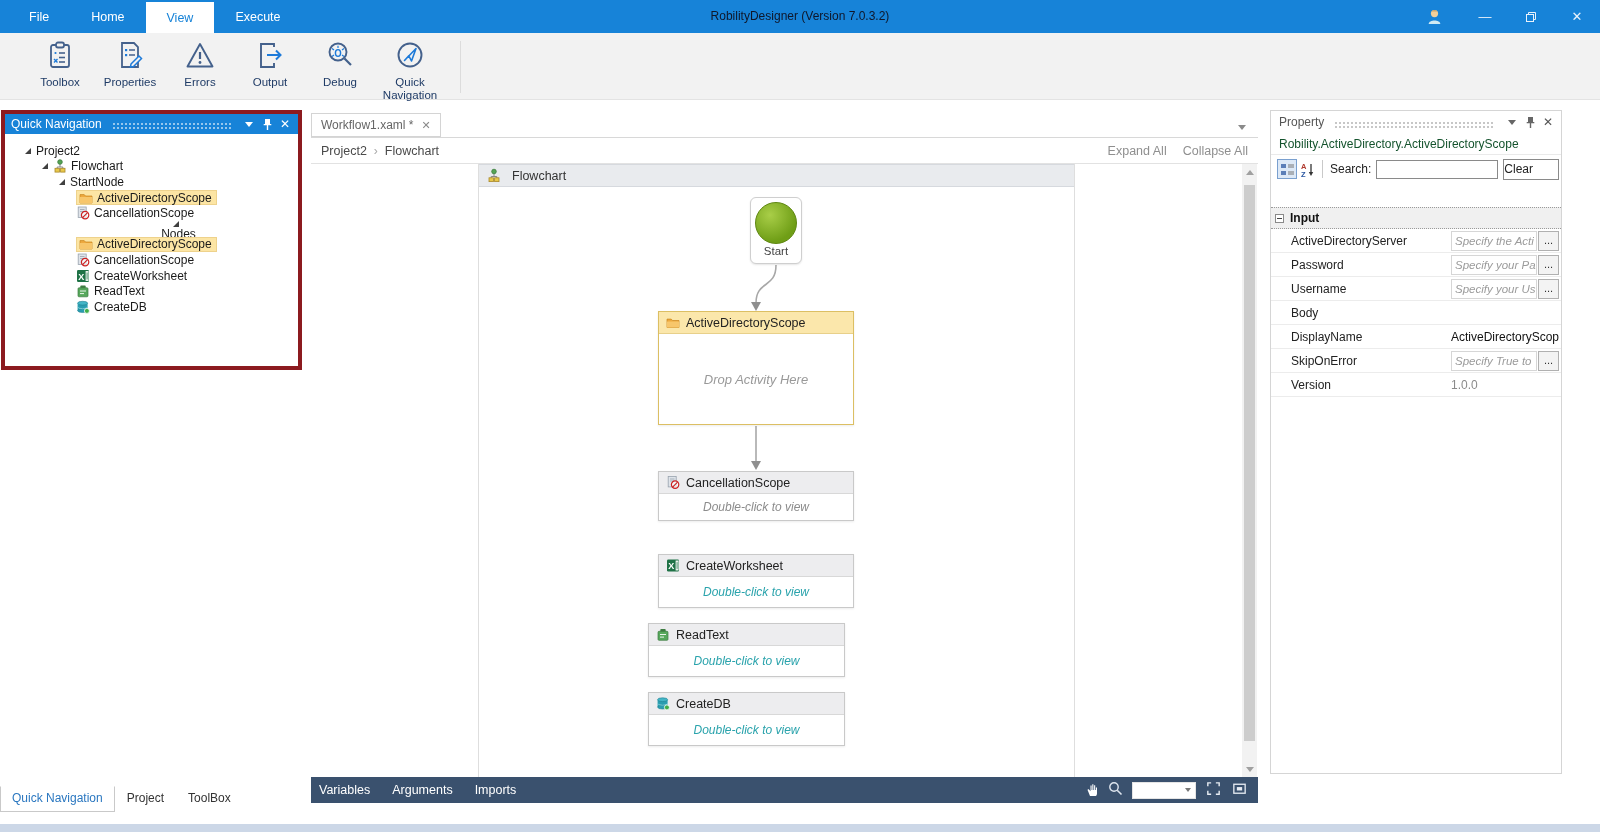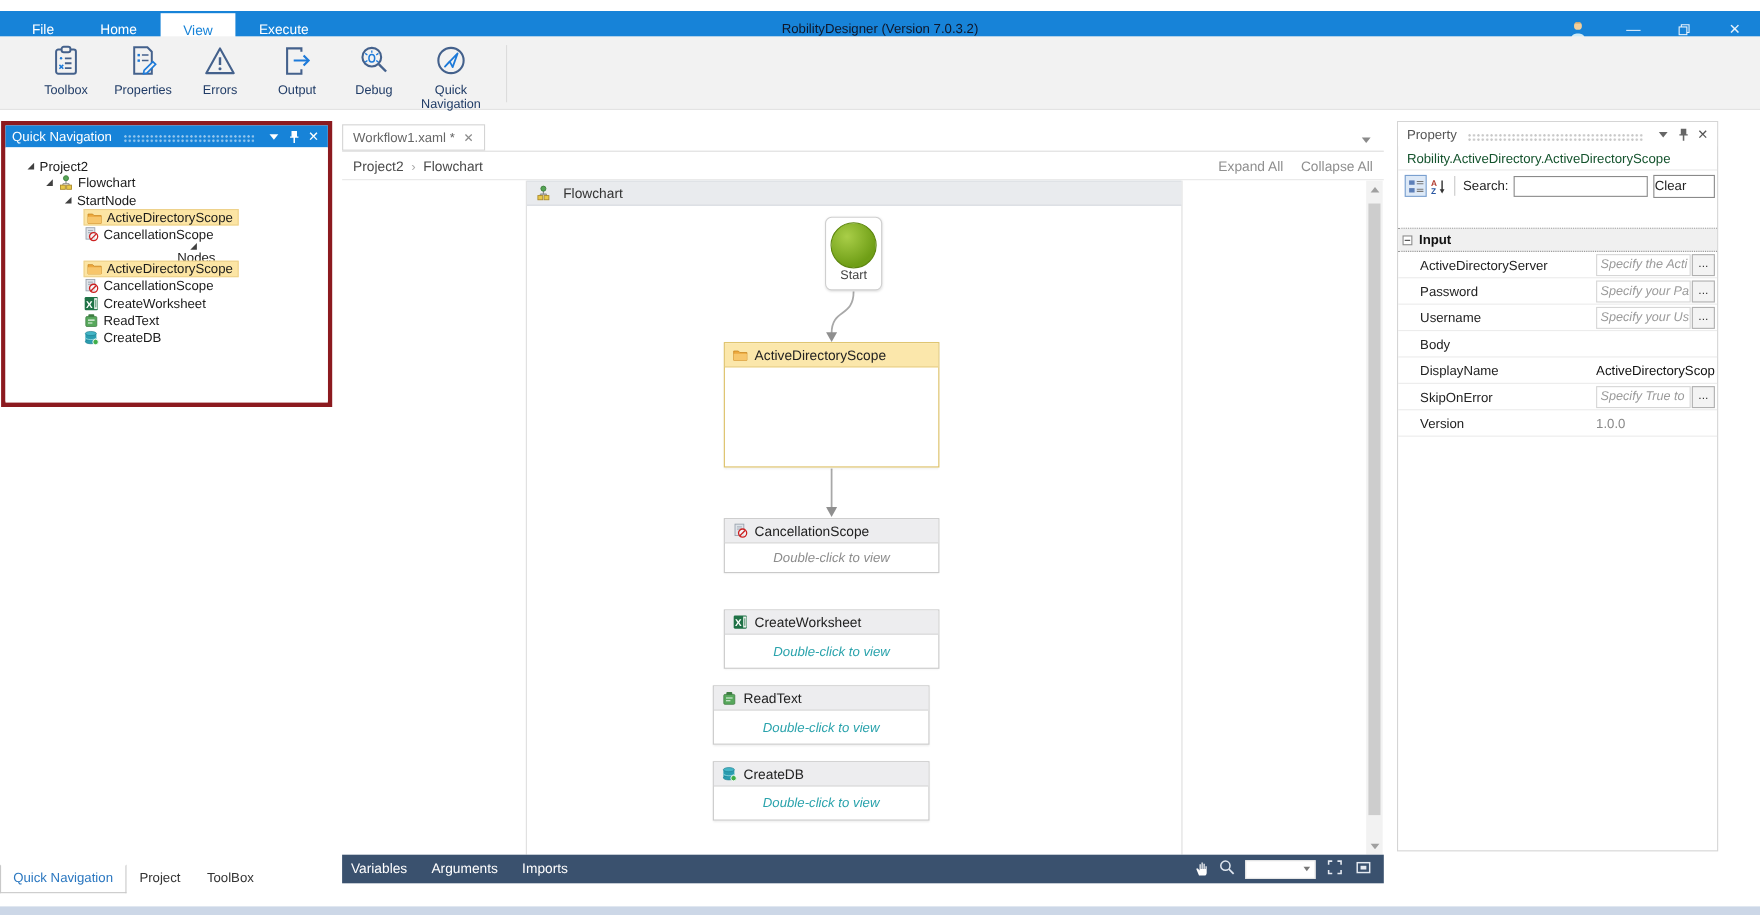--- a/index.html
+++ b/index.html
@@ -1,21 +1,21 @@
 <!DOCTYPE html>
 <html><head>
 <meta charset="utf-8">
 <style>
   * { box-sizing: border-box; margin: 0; padding: 0; }
   html,body { width:1600px; height:832px; }
   body { font-family: "Liberation Sans", sans-serif; font-size: 12px; background:#fff; overflow:hidden; }
   #app { position:relative; width:1600px; height:832px; background:#fff; overflow:hidden; }
 
   
-  .titlebar { position:absolute; left:0; top:10px; width:1600px; height:33px; background:#1783d8; }
+  .titlebar { position:absolute; left:0; top:0; width:1600px; height:33px; background:#1783d8; }
   .menu-tabs { position:absolute; left:8px; top:0; height:33px; display:flex; align-items:stretch; }
   .menu-tab { color:#fff; font-size:12.5px; padding:0 21px; display:flex; align-items:center; cursor:default; }
   .menu-tab.active { background:#fff; color:#1783d8; margin-top:2px; }
   .window-title { position:absolute; left:0; top:0; width:100%; height:33px; line-height:33px; text-align:center; color:#0f172a; font-size:12px; pointer-events:none; }
   .window-controls { position:absolute; right:0; top:0; height:33px; display:flex; align-items:center; }
   .win-btn { width:46px; height:33px; display:flex; align-items:center; justify-content:center; color:#eaf2fb; font-size:13px; }
   .avatar-wrap { width:40px; height:33px; display:flex; align-items:center; justify-content:center; margin-right:8px; }
 
   
   .ribbon { position:absolute; left:0; top:33px; width:1600px; height:67px; background:#f2f2f2; border-bottom:1px solid #e3e3e3; display:flex; align-items:flex-start; padding:4px 0 0 26px; }
@@ -393,20 +393,21 @@
         <div class="fc-node yellow" style="left: 347px; top: 147px; width: 196px; height: 114px;">
           <div class="fc-node-header">
        <span class="tree-ico" style="margin-right:0;">
               <svg width="15" height="15" viewBox="0 0 14 14">
     <path d="M1 3.6 H5.2 L6.6 5 H13 V12 H1 Z" fill="#eda93f" stroke="#c9851e" stroke-width="0.7"></path>
     <path d="M1 6 H13 V12 H1 Z" fill="#f7c66b"></path>
   </svg>
             </span>
        <span>ActiveDirectoryScope</span>
      </div>
+     <div class="fc-node-body body-drop">Drop Activity Here</div>
         </div>
         <div class="fc-node" style="left: 347px; top: 307px; width: 196px; height: 50px;">
           <div class="fc-node-header">
        <span class="tree-ico" style="margin-right:0;">
               <svg width="15" height="15" viewBox="0 0 14 14">
     <rect x="2.2" y="1" width="8" height="10.4" fill="#dfe4ea" stroke="#98a2ad" stroke-width="0.8"></rect>
     <line x1="4" y1="3.5" x2="8.5" y2="3.5" stroke="#98a2ad" stroke-width="0.8"></line>
     <line x1="4" y1="5.5" x2="8.5" y2="5.5" stroke="#98a2ad" stroke-width="0.8"></line>
     <circle cx="9.1" cy="9.1" r="3.7" fill="#fff" fill-opacity="0.65" stroke="#cc2222" stroke-width="1.2"></circle>
     <line x1="6.6" y1="11.6" x2="11.6" y2="6.6" stroke="#cc2222" stroke-width="1.2"></line>

